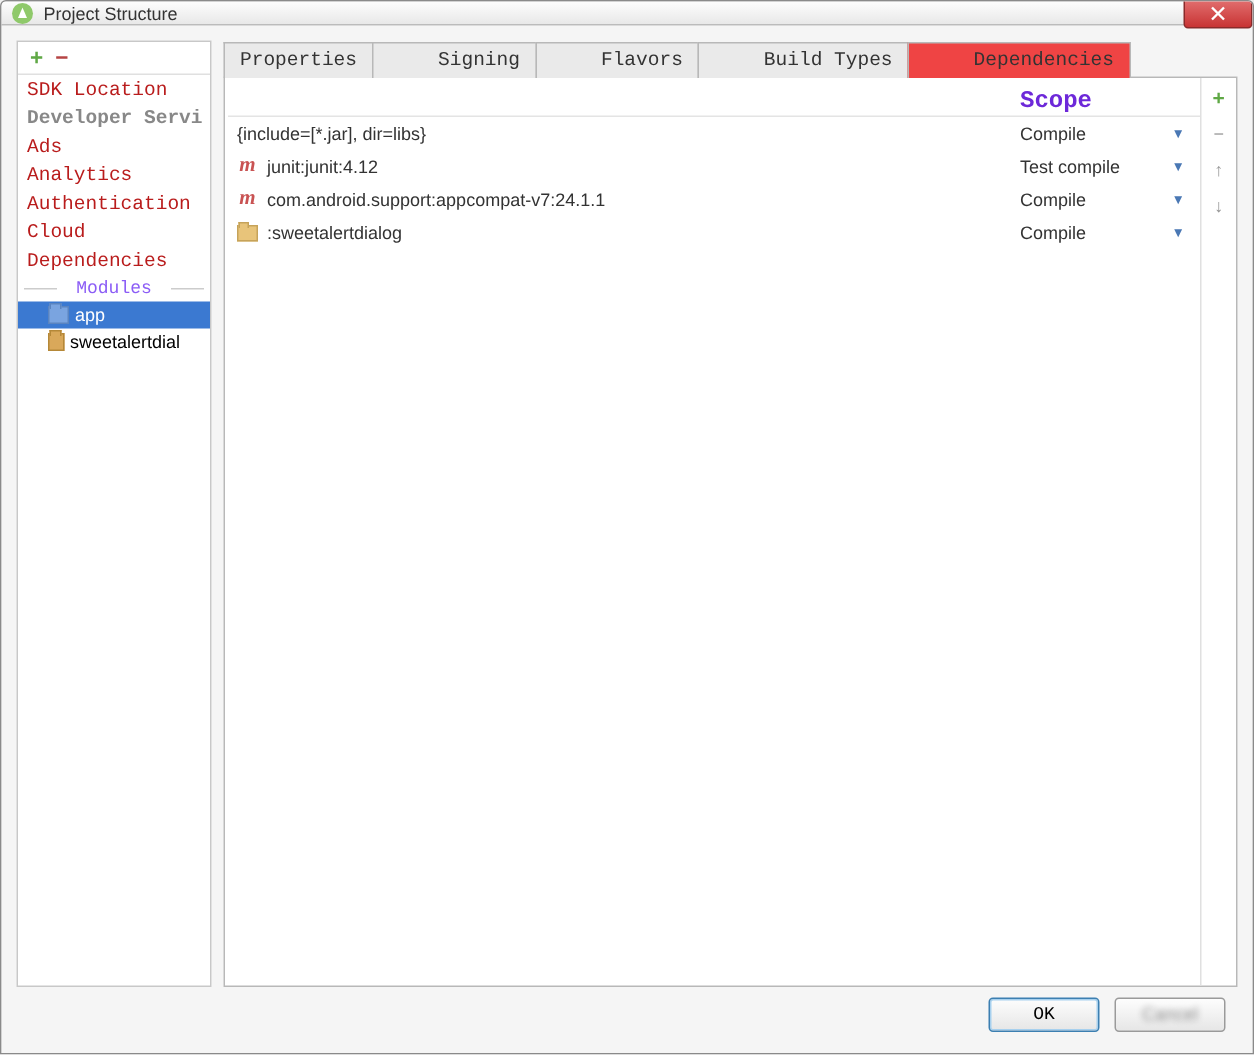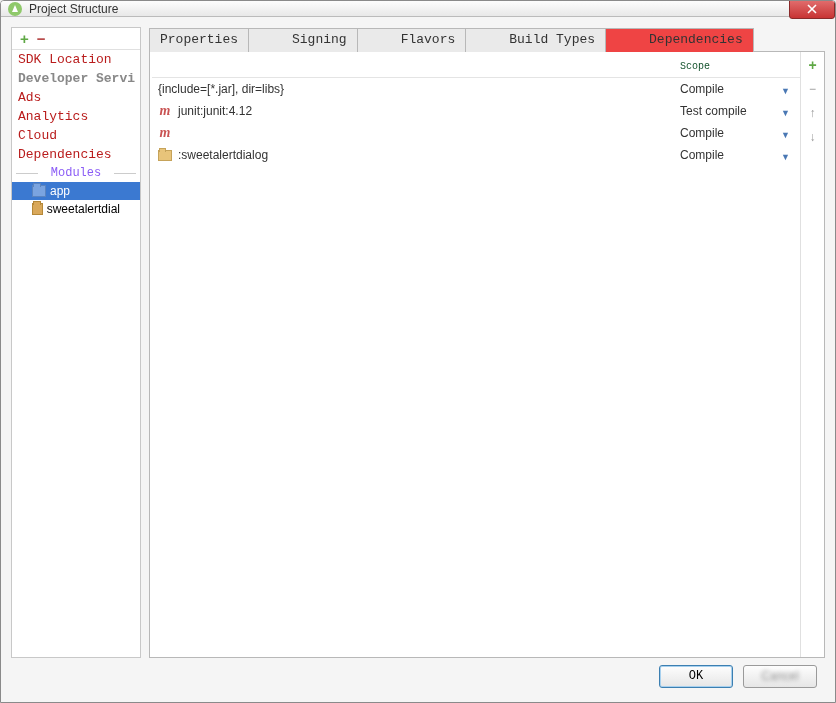--- a/index.html
+++ b/index.html
@@ -31,25 +31,25 @@
 .module-item.selected .module-icon::before { background:#7aa4e0; border-color:#5a84c0; }
 .main { flex: 1; display: flex; flex-direction: column; min-width: 0; }
 .tabs { display: flex; height: 24px; gap: 0; }
 .tab { padding: 3px 10px; border: 1px solid #b8b8b8; background: #eaeaea; font-family: "Courier New", monospace; font-size: 13px; color: #333; border-bottom: none; position: relative; top: 1px; }
 .tab + .tab { margin-left: -1px; padding-left: 43px; }
 .tab.active { background: #ef4444; z-index: 2; }
 .main-panel { flex: 1; border: 1px solid #b8b8b8; background: #fff; display: flex; min-height: 0; }
 .deps-area { flex: 1; display: flex; flex-direction: column; padding: 4px 0 4px 2px; min-width: 0; }
 .deps-header { display: flex; border-bottom: 1px solid #e4e4e4; height: 22px; align-items: center; }
 .col-name { flex: 1; padding-left: 6px; font-family: "Courier New", monospace; font-size: 13px; color: #333; }
-.col-scope { width: 120px; font-family: "Courier New", monospace; font-size: 10px; color: #14532d; }
+.col-scope { width: 120px; font-family: "Courier New", monospace; font-size: 16px; color: #6d28d9; font-weight: bold; }
 .deps-rows { flex: 1; }
 .dep-row { display: flex; height: 22px; align-items: center; }
 .dep-name { flex: 1; padding-left: 6px; font-family: "Courier New", monospace; font-size: 13px; color: #333; display: flex; align-items: center; gap: 6px; white-space: nowrap; overflow: hidden; }
-.dep-scope { width: 120px; font-family: "Courier New", monospace; font-size: 13px; color: #333; display: flex; align-items: flex-end; justify-content: space-between; padding-right: 10px; }
+.dep-scope { width: 120px; font-family: "Courier New", monospace; font-size: 13px; color: #333; display: flex; align-items: center; justify-content: space-between; padding-right: 10px; }
 .dropdown-arrow { color: #4a78b4; font-size: 9px; }
 .m-icon { color: #c95353; font-style: italic; font-weight: bold; font-family: Georgia, serif; font-size: 14px; width: 14px; text-align: center; }
 .folder-icon-sm { display:inline-block; width:14px; height:11px; background:#e8c47a; border:1px solid #c6a35a; position:relative; }
 .folder-icon-sm::before { content:""; position:absolute; top:-3px; left:0; width:5px; height:3px; background:#e8c47a; border:1px solid #c6a35a; border-bottom:none; }
 .side-actions { width: 24px; border-left: 1px solid #e0e0e0; display: flex; flex-direction: column; align-items: center; padding-top: 4px; gap: 6px; }
 .side-act { width: 18px; height: 18px; display: flex; align-items: center; justify-content: center; color: #999; }
 .side-act.add { color: #5fa845; font-weight: bold; font-size: 14px; }
 .footer { height: 36px; display: flex; justify-content: flex-end; align-items: center; gap: 10px; padding: 0 8px; text-align: right; }
 .btn { min-width: 74px; height: 23px; border: 1px solid #9a9a9a; border-radius: 3px; background: linear-gradient(#fdfdfd, #e6e6e6); display: flex; align-items: center; justify-content: center; font-family: "Courier New", monospace; }
 .btn.primary { border: 1px solid #3c7fb1; box-shadow: 0 0 0 1px #a7d0ee inset; }
@@ -82,20 +82,21 @@
       <div class="sidebar">
         <div class="sidebar-toolbar">
           <span class="icon-add">+</span>
           <span class="icon-remove">−</span>
         </div>
         <div class="sidebar-list" id="sidebar-list">
             <div class="side-item">SDK Location</div>
             <div class="side-item header">Developer Servi</div>
             <div class="side-item">Ads</div>
             <div class="side-item">Analytics</div>
+            <div class="side-item">Authentication</div>
             <div class="side-item">Cloud</div>
             <div class="side-item">Dependencies</div>
             <div class="side-section">Modules</div>
             <div class="module-item selected">
               <span class="module-icon"></span>
               <span>app</span>
             </div>
             <div class="module-item">
               <span class="module-icon"></span>
               <span>sweetalertdial</span>
@@ -133,20 +134,21 @@
                     <span>junit:junit:4.12</span>
                   </div>
                   <div class="dep-scope">
                     <span>Test compile</span>
                     <span class="dropdown-arrow">▼</span>
                   </div>
                 </div>
                 <div class="dep-row">
                   <div class="dep-name">
                     <span class="m-icon">m</span>
+                    <span>com.android.support:appcompat-v7:24.1.1</span>
                   </div>
                   <div class="dep-scope">
                     <span>Compile</span>
                     <span class="dropdown-arrow">▼</span>
                   </div>
                 </div>
                 <div class="dep-row">
                   <div class="dep-name">
                     <span class="folder-icon-sm"></span>
                     <span>:sweetalertdialog</span>

